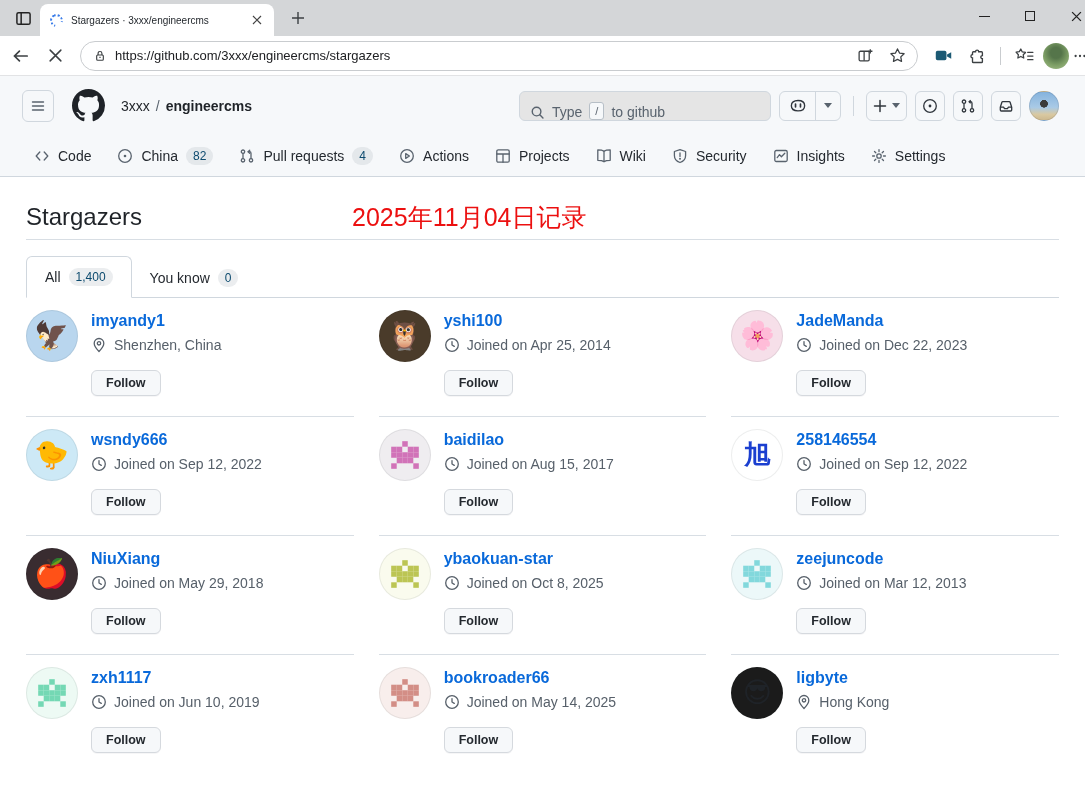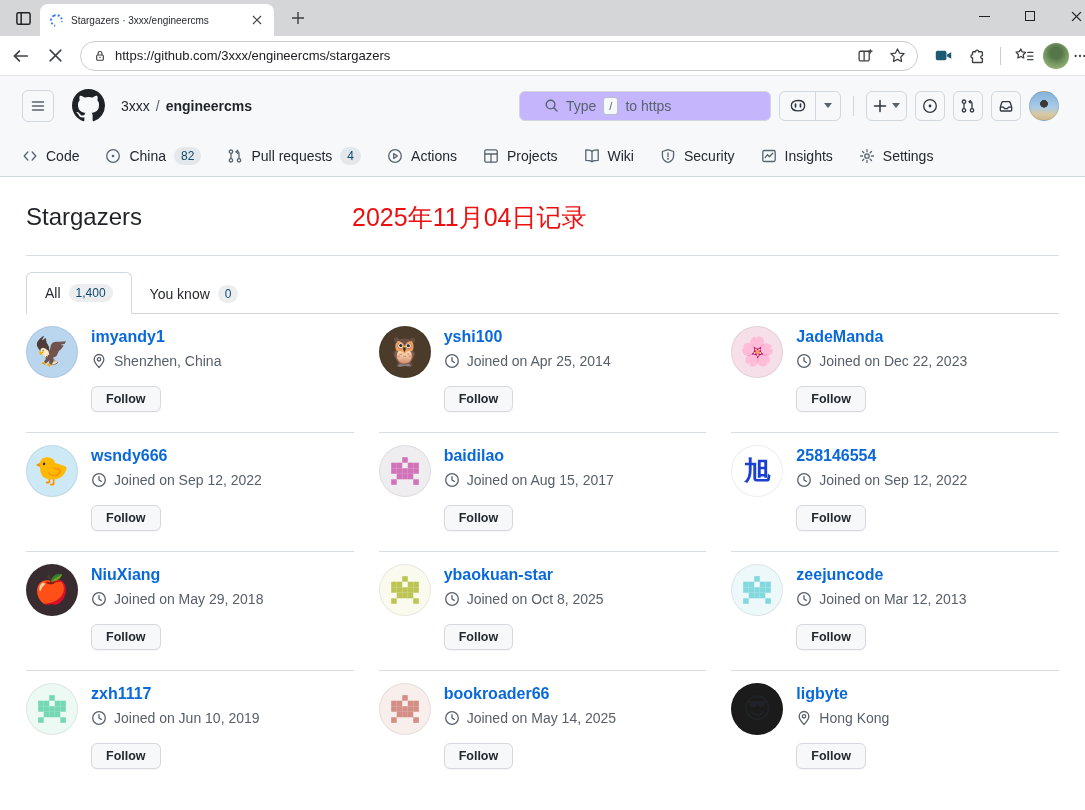--- a/index.html
+++ b/index.html
@@ -30,40 +30,40 @@
 
   
   .gh-header { background:#f6f8fa; padding:13px 26px 13px 22px; display:flex; align-items:center; gap:10px; }
   .btn-outline { border:1px solid #d0d7de; border-radius:6px; background:#f6f8fa; display:flex; align-items:center; justify-content:center; color:#59636e; }
   .hamburger { width:32px; height:32px; }
   .gh-logo { color:#1f2328; margin-left:8px; }
   .breadcrumb { font-size:14px; margin-left:6px; color:#1f2328; display:flex; gap:6px; align-items:center; }
   .breadcrumb .repo { font-weight:600; }
   .bc-sep { color:#59636e; }
   .gh-right { margin-left:auto; display:flex; align-items:center; gap:8px; }
-  .gh-search { width:252px; height:30px; border:1px solid #d0d7de; border-radius:6px; background:#c4b5fd; display:flex; align-items:center; padding:0 24px; gap:7px; color:#59636e; font-size:14px; }
+  .gh-search { width:252px; height:30px; border:1px solid #d0d7de; border-radius:6px; background:#e5e5e5; display:flex; align-items:flex-end; padding:0 10px; gap:7px; color:#59636e; font-size:14px; }
   .kbd-slash { border:1px solid #b7bfc7; border-radius:3px; font-size:11px; padding:0 5px; line-height:16px; color:#59636e; background:#f6f8fa; }
   .copilot-split { height:30px; display:flex; border:1px solid #d0d7de; border-radius:6px; overflow:hidden; }
   .copilot-split > div { display:flex; align-items:center; justify-content:center; color:#30363d; }
   .copilot-main { width:36px; border-right:1px solid #d0d7de; }
   .copilot-caret { width:24px; }
   .caret { width:0; height:0; border-left:4px solid transparent; border-right:4px solid transparent; border-top:5px solid #59636e; }
   .vdiv { width:1px; height:20px; background:#d0d7de; margin:0 4px; }
   .gh-iconbtn { height:30px; min-width:30px; padding:0 6px; gap:5px; }
   .gh-avatar { width:30px; height:30px; border-radius:50%; background:radial-gradient(circle at 50% 42%, #3a3a3a 17%, rgba(0,0,0,0) 19%), linear-gradient(180deg,#85b3dd 0%,#a9cae6 55%,#d9c9a2 80%,#cdb98f 100%); border:1px solid rgba(31,35,40,.12); }
 
   
-  .repo-nav { background:#f6f8fa; border-bottom:1px solid #d0d7de; display:flex; align-items:center; padding:0 12px; height:42px; gap:6px; }
+  .repo-nav { background:#f6f8fa; border-bottom:1px solid #d0d7de; display:flex; align-items:center; padding:0 24px; height:42px; gap:6px; }
   .repo-nav-item { display:flex; align-items:center; gap:8px; padding:8px 10px; border-radius:6px; font-size:14px; color:#24292f; }
   .repo-nav-item .nicon { color:#59636e; display:flex; }
   .counter { background:rgba(175,184,193,.25); color:#0c4a6e; border-radius:10px; font-size:12px; padding:0 7px; line-height:18px; font-weight:500; }
 
   
   .content { padding:0 26px; }
-  .page-head { display:flex; align-items:flex-end; padding:26px 0 24px 0; border-bottom:1px solid #d8dee4; }
+  .page-head { display:flex; align-items:flex-end; padding:26px 0 8px 0; border-bottom:1px solid #d8dee4; }
   .page-title { font-size:24px; font-weight:400; color:#1f2328; }
   .annotation { font-size:25px; color:#ec1010; margin-left:210px; line-height:1.1; font-family:"Liberation Sans","DejaVu Sans",sans-serif; }
 
   .tabs-bar { margin-top:16px; border-bottom:1px solid #d0d7de; display:flex; align-items:flex-end; }
   .tab-item { display:flex; align-items:center; gap:8px; font-size:14px; padding:11px 18px; color:#24292f; margin-bottom:-1px; }
   .tab-item.active { background:#fff; border:1px solid #d0d7de; border-bottom:1px solid #fff; border-radius:6px 6px 0 0; }
 
   .grid { display:grid; grid-template-columns:repeat(3,1fr); column-gap:25px; }
   .card { padding:12px 0 20px 0; }
   .grid .card:nth-child(n+4) { border-top:1px solid #d8dee4; }
@@ -190,21 +190,21 @@
     <span class="repo">engineercms</span>
   </div>
   <div class="gh-right">
     <div class="gh-search">
       <svg width="15" height="15" viewBox="0 0 16 16" fill="none" stroke="#59636e" stroke-width="1.5">
           <circle cx="7" cy="7" r="4.6"></circle>
           <path d="M10.5 10.5l3.3 3.3" stroke-linecap="round"></path>
         </svg>
       <span>Type</span>
       <span class="kbd-slash">/</span>
-      <span>to https</span>
+      <span>to github</span>
     </div>
     <div class="copilot-split">
       <div class="copilot-main">
         <svg width="18" height="18" viewBox="0 0 16 16" fill="none" stroke="#30363d" stroke-width="1.2">
             <path d="M8 3.1c3.7 0 5.9 1.7 5.9 4.6 0 2.6-1.9 4.6-5.9 4.6S2.1 10.3 2.1 7.7C2.1 4.8 4.3 3.1 8 3.1z"></path>
             <path d="M5.8 6.4v2.3M10.2 6.4v2.3" stroke-linecap="round" stroke-width="1.5"></path>
           </svg>
       </div>
       <div class="copilot-caret">
           <span class="caret"></span>

